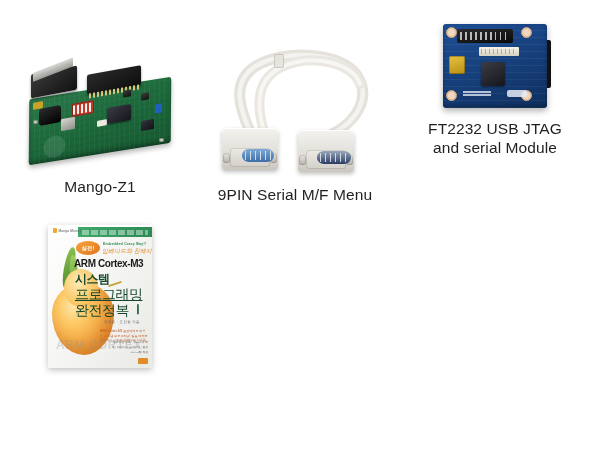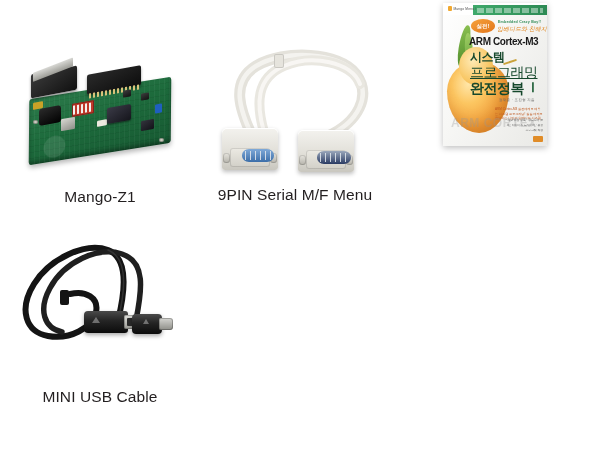--- a/index.html
+++ b/index.html
@@ -149,21 +149,21 @@
     position:absolute;left:28px;top:16px;width:24px;height:14px;border-radius:50%;
     background:linear-gradient(150deg,#f6a23c,#e1761c);
     display:flex;align-items:center;justify-content:center;
     color:#fff;font-size:5.5px;font-weight:bold;
   }
   .bk-eng{position:absolute;left:55px;top:17px;font-size:3.6px;color:#2d8a54;font-weight:bold;letter-spacing:.2px;}
   .bk-script{position:absolute;left:54px;top:22px;font-size:6px;color:#e0861f;font-style:italic;white-space:nowrap;}
   .bk-title{position:absolute;left:26px;top:33px;font-size:10px;font-weight:bold;color:#1a1a1a;letter-spacing:-.4px;white-space:nowrap;}
   .bk-k1{position:absolute;left:27px;top:46px;font-size:12px;font-weight:bold;color:#15472b;letter-spacing:-.5px;}
   .bk-k2{position:absolute;left:27px;top:61px;font-size:14px;font-weight:normal;color:#15472b;letter-spacing:-.5px;text-decoration:underline;text-decoration-thickness:1px;}
-  .bk-k3{position:absolute;left:27px;top:77px;font-size:14px;font-weight:bold;color:#15472b;letter-spacing:-.5px;}
+  .bk-k3{position:absolute;left:27px;top:77px;font-size:14px;font-weight:normal;color:#15472b;letter-spacing:-.5px;}
   .bk-vol{position:absolute;left:88px;top:77px;font-size:13px;font-weight:bold;color:#2f6a45;}
   .bk-auth{position:absolute;left:56px;top:95px;font-size:3.4px;color:#666;letter-spacing:.4px;}
   .bk-blurb{position:absolute;left:52px;top:104px;width:48px;font-size:3.1px;color:#c0581f;line-height:1.5;}
   .bk-bullets{position:absolute;left:62px;top:115px;width:38px;font-size:2.8px;color:#555;line-height:1.7;text-align:right;}
   .bk-wm{position:absolute;left:8px;bottom:16px;font-size:12px;font-weight:bold;color:rgba(150,150,150,.32);letter-spacing:.5px;}
   .bk-pear{
     position:absolute;left:4px;top:58px;width:62px;height:72px;border-radius:50% 50% 48% 52%/42% 42% 58% 58%;
     background:radial-gradient(ellipse at 34% 32%,#ffe6a8 0%,#fcc661 28%,#f2a03c 62%,#d97c22 100%);
     box-shadow:inset -6px -8px 14px rgba(160,80,10,.28);
   }
@@ -213,21 +213,21 @@
         <div class="abs z1-yellow"></div>
         <div class="abs z1-chip"></div>
         <div class="abs z1-chip2"></div>
         <div class="abs z1-btn" style="left:98px;top:28px;"></div>
         <div class="abs z1-btn" style="left:116px;top:31px;"></div>
         <div class="abs z1-blue"></div>
         <div class="abs z1-hole" style="left:134px;top:76px;"></div>
         <div class="abs z1-hole" style="left:8px;top:58px;"></div>
       </div>
     </div>
-    <div class="caption" style="margin-top:16px;">Mango-Z1</div>
+    <div class="caption" style="margin-top:6px;">Mango-Z1</div>
   </div>
 
 
   <div class="cell">
     <div class="photo">
       <div class="stage sc-stage">
         <svg class="abs" style="left:0;top:0;" width="190" height="145" viewBox="0 0 190 145">
           <path d="M52,96 C40,70 30,42 56,26 C84,9 140,12 156,34 C172,56 158,82 128,96" fill="none" stroke="#e4e2db" stroke-width="11" stroke-linecap="round"></path>
           <path d="M52,96 C40,70 30,42 56,26 C84,9 140,12 156,34 C172,56 158,82 128,96" fill="none" stroke="#f7f6f2" stroke-width="4.5" stroke-linecap="round" opacity=".85"></path>
           <path d="M64,92 C56,64 56,38 84,26 C112,14 152,22 160,44" fill="none" stroke="#e9e7e0" stroke-width="10" stroke-linecap="round"></path>
@@ -254,20 +254,41 @@
             <div class="sc-ins-m">
               <div class="sc-pins"></div>
             </div>
           </div>
         </div>
       </div>
     </div>
     <div class="caption" style="margin-top:1px;">9PIN Serial M/F Menu</div>
   </div>
 
+  <div class="cell">
+    <div class="photo">
+      <div class="stage ft-stage">
+        <div class="abs ft-db9"></div>
+        <div class="abs ft-db9i"></div>
+        <div class="abs ft-pcb"></div>
+        <div class="ft-pad abs" style="left:11px;top:7px;"></div>
+        <div class="ft-pad abs" style="left:86px;top:7px;"></div>
+        <div class="ft-pad abs" style="left:11px;top:70px;"></div>
+        <div class="ft-pad abs" style="left:86px;top:70px;"></div>
+        <div class="abs ft-hdr"></div>
+        <div class="abs ft-wht"></div>
+        <div class="abs ft-usb"></div>
+        <div class="abs ft-chip"></div>
+        <div class="abs ft-txt"></div>
+        <div class="abs ft-logo"></div>
+      </div>
+    </div>
+    <div class="caption" style="margin-top:8px;">FT2232 USB JTAG
+and serial Module</div>
+  </div>
 
   <div class="cell">
     <div class="photo">
       <div class="stage bk-stage">
         <div class="bk">
           <div class="bk-top"></div>
           <div class="bk-greenbar"></div>
           <div class="bk-brand"><span class="dot"></span><span>Mango Menu /</span></div>
           <div class="bk-leaf1"></div>
           <div class="bk-leaf2"></div>
@@ -289,41 +310,14 @@
 · 디바이스 드라이버
 · 응용 프로그램 작성</div>
           <div class="bk-wm">ARM CORTEX</div>
           <div class="bk-logo"></div>
         </div>
       </div>
     </div>
     <div class="caption"></div>
   </div>
 
-  <div class="cell">
-    <div class="photo">
-      <div class="stage usb-stage">
-        <svg class="abs" style="left:0;top:0;" width="200" height="150" viewBox="0 0 200 150">
-          <path d="M118,84 C126,52 128,22 108,14 C86,6 50,22 34,48 C18,74 26,96 48,100 C70,104 92,92 96,76 C99,62 86,54 70,58" fill="none" stroke="#141414" stroke-width="6" stroke-linecap="round"></path>
-          <path d="M136,84 C142,54 146,26 122,18 C98,10 64,26 50,52 C38,74 44,92 62,96" fill="none" stroke="#1f1f1f" stroke-width="5.5" stroke-linecap="round"></path>
-          <path d="M118,84 C126,52 128,22 108,14" fill="none" stroke="#3d3d3d" stroke-width="1.6" stroke-linecap="round" opacity=".7"></path>
-        </svg>
-        <div class="abs usb-tie"></div>
-
-        <div class="abs usb-A">
-          <div class="usb-A-shell">
-            <div class="usb-tri"></div>
-          </div>
-          <div class="usb-A-tip"></div>
-        </div>
-
-        <div class="abs usb-M">
-          <div class="usb-M-shell">
-            <div class="usb-tri" style="left:11px;top:5px;border-left-width:3px;border-right-width:3px;border-bottom-width:5px;"></div>
-          </div>
-          <div class="usb-M-tip"></div>
-        </div>
-      </div>
-    </div>
-    <div class="caption" style="margin-top:2px;">MINI USB Cable</div>
-  </div>
 
 </div>
 
 </body></html>

